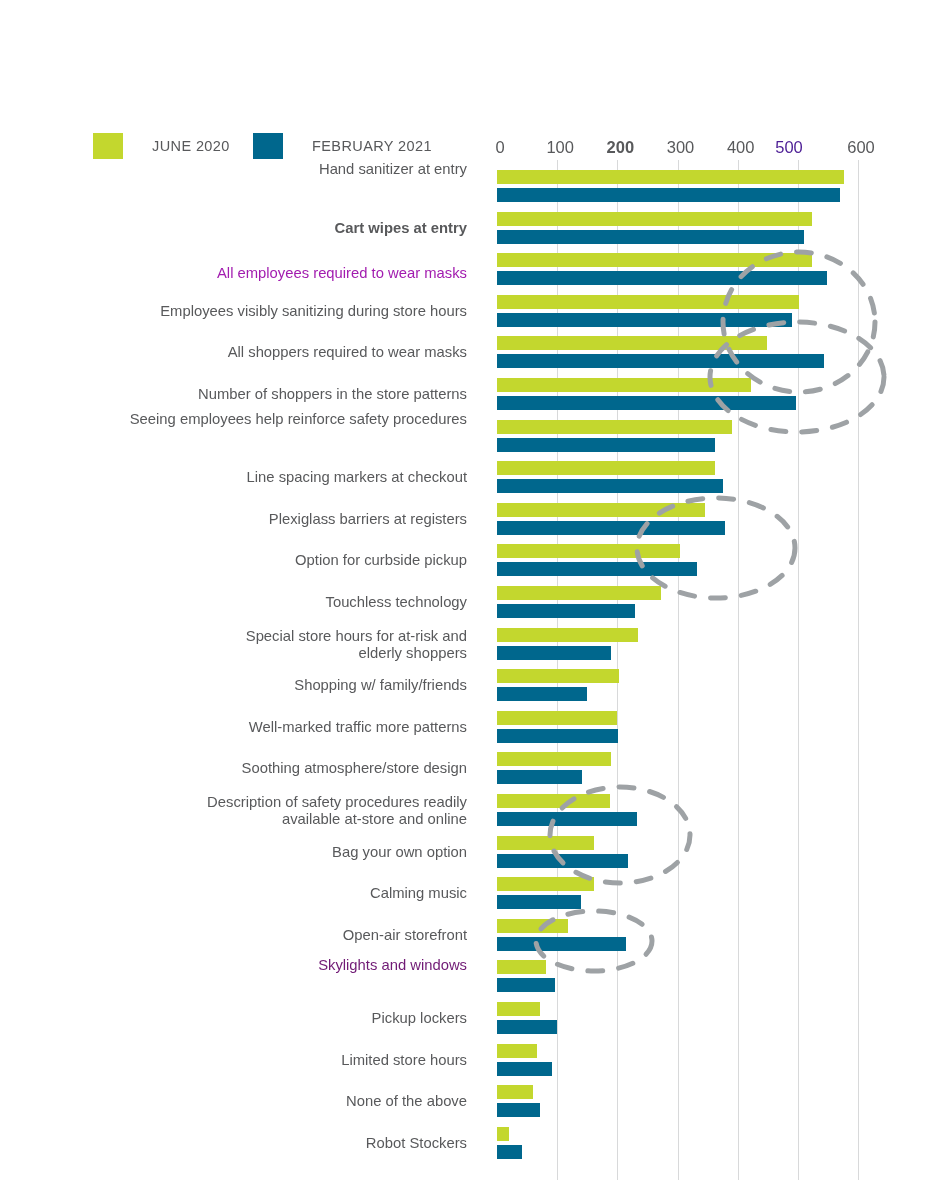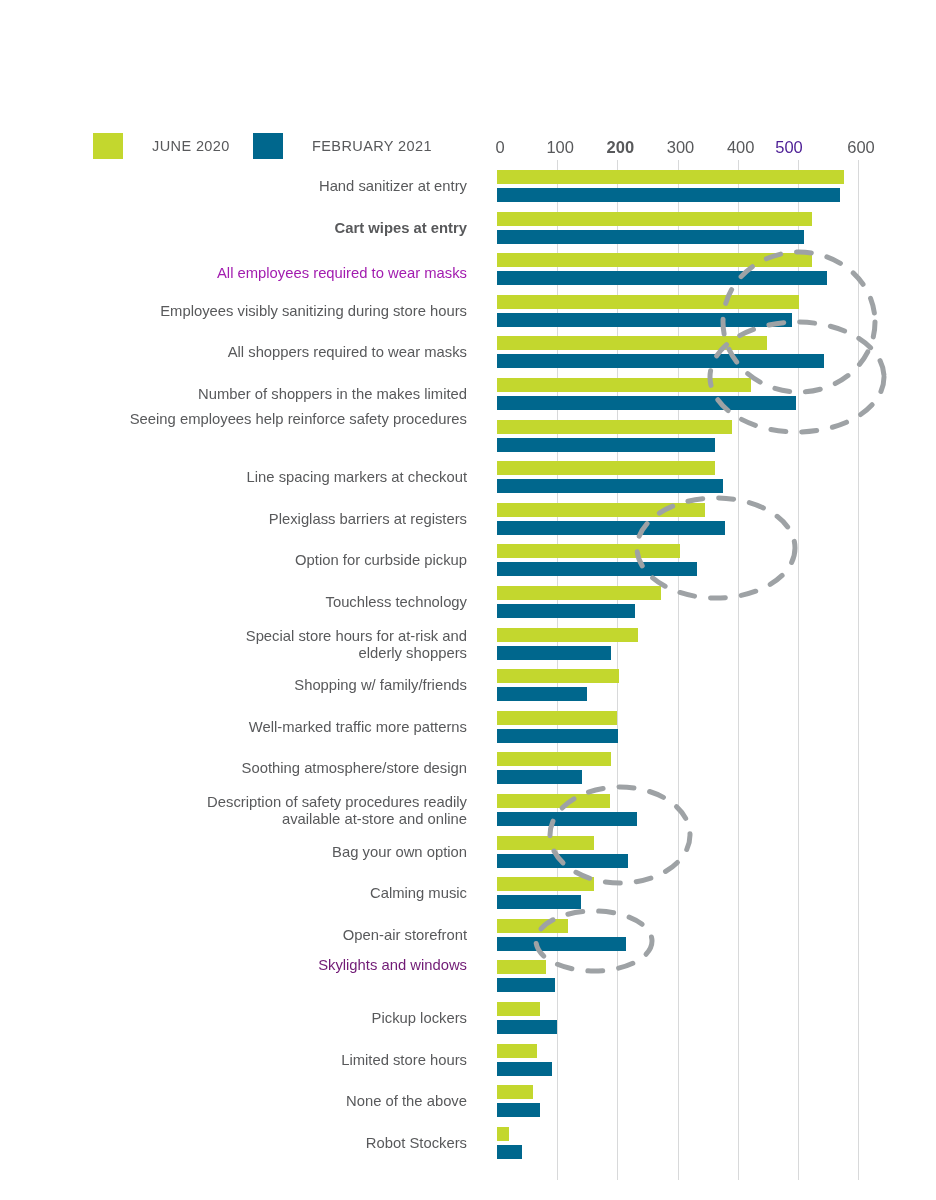--- a/index.html
+++ b/index.html
@@ -106,21 +106,21 @@
       <div class="gridline" style="background: rgb(216, 217, 218); left: 60.17px;"></div>
       <div class="gridline" style="background: rgb(216, 217, 218); left: 120.34px;"></div>
       <div class="gridline" style="background: rgb(216, 217, 218); left: 180.51px;"></div>
       <div class="gridline" style="background: rgb(216, 217, 218); left: 240.68px;"></div>
       <div class="gridline" style="background: rgb(216, 217, 218); left: 300.85px;"></div>
       <div class="gridline" style="background: rgb(216, 217, 218); left: 361.02px;"></div>
     </div>
 
   <div id="categories">
       <div class="cat-row" style="top: 0px;">
-        <div class="cat-label" style="top: 178px; color: rgb(88, 89, 91);">Hand sanitizer at entry</div>
+        <div class="cat-label" style="top: 161px; color: rgb(88, 89, 91);">Hand sanitizer at entry</div>
         <div class="bar bar-a" style="top: 170px; width: 346.579px; background: rgb(195, 215, 46);"></div>
         <div class="bar bar-b" style="top: 188px; width: 342.969px; background: rgb(0, 103, 141);"></div>
       </div>
       <div class="cat-row" style="top: 0px;">
         <div class="cat-label" style="top: 219.6px; color: rgb(88, 89, 91); font-weight: bold;">Cart wipes at entry</div>
         <div class="bar bar-a" style="top: 211.6px; width: 315.291px; background: rgb(195, 215, 46);"></div>
         <div class="bar bar-b" style="top: 229.6px; width: 306.867px; background: rgb(0, 103, 141);"></div>
       </div>
       <div class="cat-row" style="top: 0px;">
         <div class="cat-label" style="top: 265px; color: #a21caf;">All employees required to wear masks</div>
@@ -131,21 +131,21 @@
         <div class="cat-label" style="top: 302.8px; color: rgb(88, 89, 91);">Employees visibly sanitizing during store hours</div>
         <div class="bar bar-a" style="top: 294.8px; width: 302.053px; background: rgb(195, 215, 46);"></div>
         <div class="bar bar-b" style="top: 312.8px; width: 294.833px; background: rgb(0, 103, 141);"></div>
       </div>
       <div class="cat-row" style="top: 0px;">
         <div class="cat-label" style="top: 344.4px; color: rgb(88, 89, 91);">All shoppers required to wear masks</div>
         <div class="bar bar-a" style="top: 336.4px; width: 269.562px; background: rgb(195, 215, 46);"></div>
         <div class="bar bar-b" style="top: 354.4px; width: 327.325px; background: rgb(0, 103, 141);"></div>
       </div>
       <div class="cat-row" style="top: 0px;">
-        <div class="cat-label" style="top: 386px; color: rgb(88, 89, 91);">Number of shoppers in the makes limited</div>
+        <div class="cat-label" style="top: 386px; color: rgb(88, 89, 91);">Number of shoppers in the store patterns</div>
         <div class="bar bar-a" style="top: 378px; width: 253.917px; background: rgb(195, 215, 46);"></div>
         <div class="bar bar-b" style="top: 396px; width: 299.045px; background: rgb(0, 103, 141);"></div>
       </div>
       <div class="cat-row" style="top: 0px;">
         <div class="cat-label" style="top: 411px; color: rgb(88, 89, 91);">Seeing employees help reinforce safety procedures</div>
         <div class="bar bar-a" style="top: 419.6px; width: 235.265px; background: rgb(195, 215, 46);"></div>
         <div class="bar bar-b" style="top: 437.6px; width: 217.815px; background: rgb(0, 103, 141);"></div>
       </div>
       <div class="cat-row" style="top: 0px;">
         <div class="cat-label" style="top: 469.2px; color: rgb(88, 89, 91);">Line spacing markers at checkout</div>

